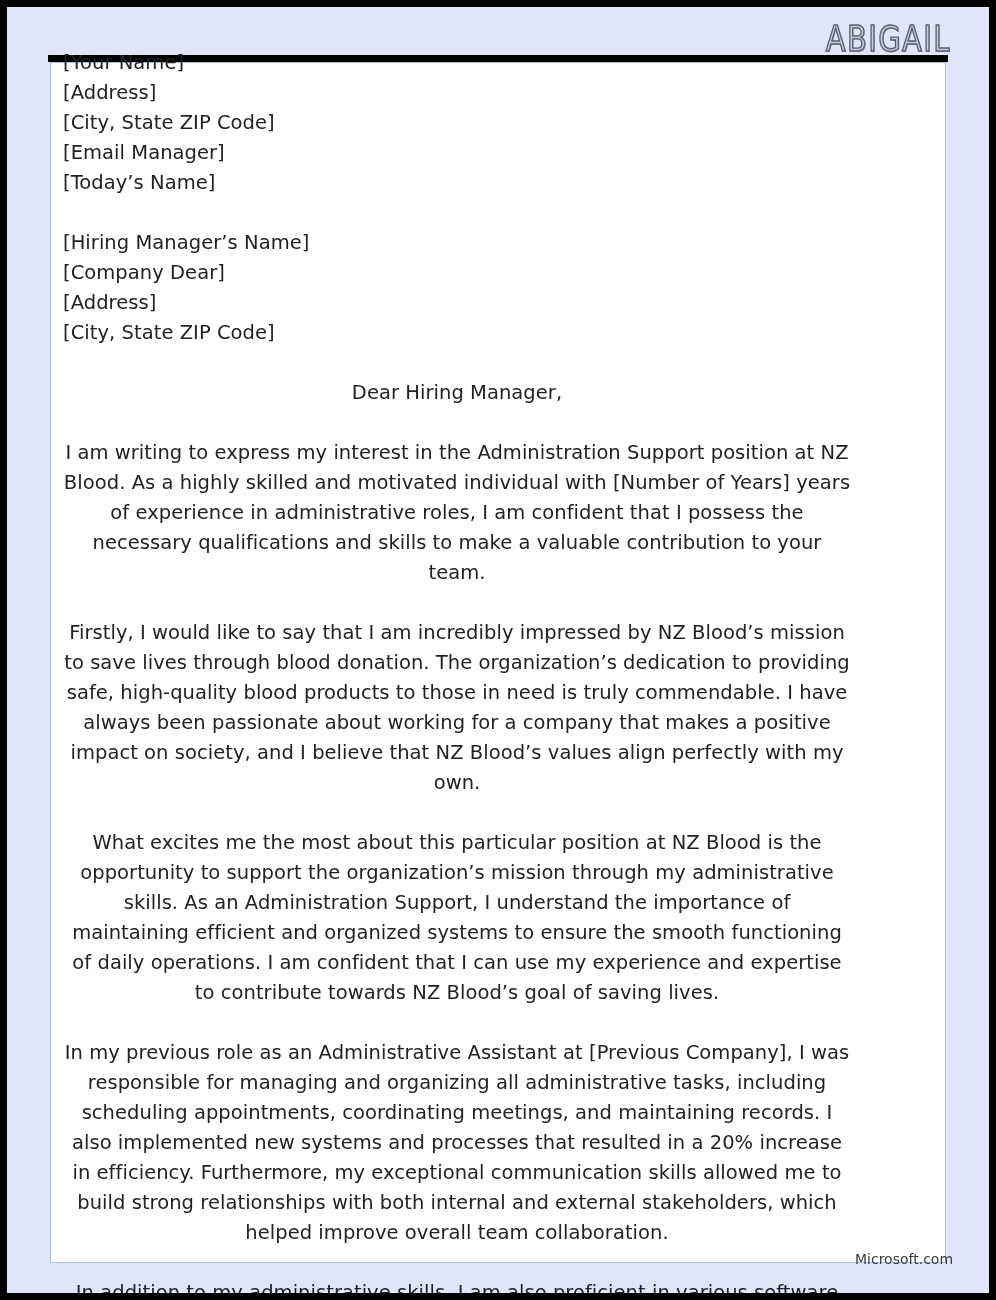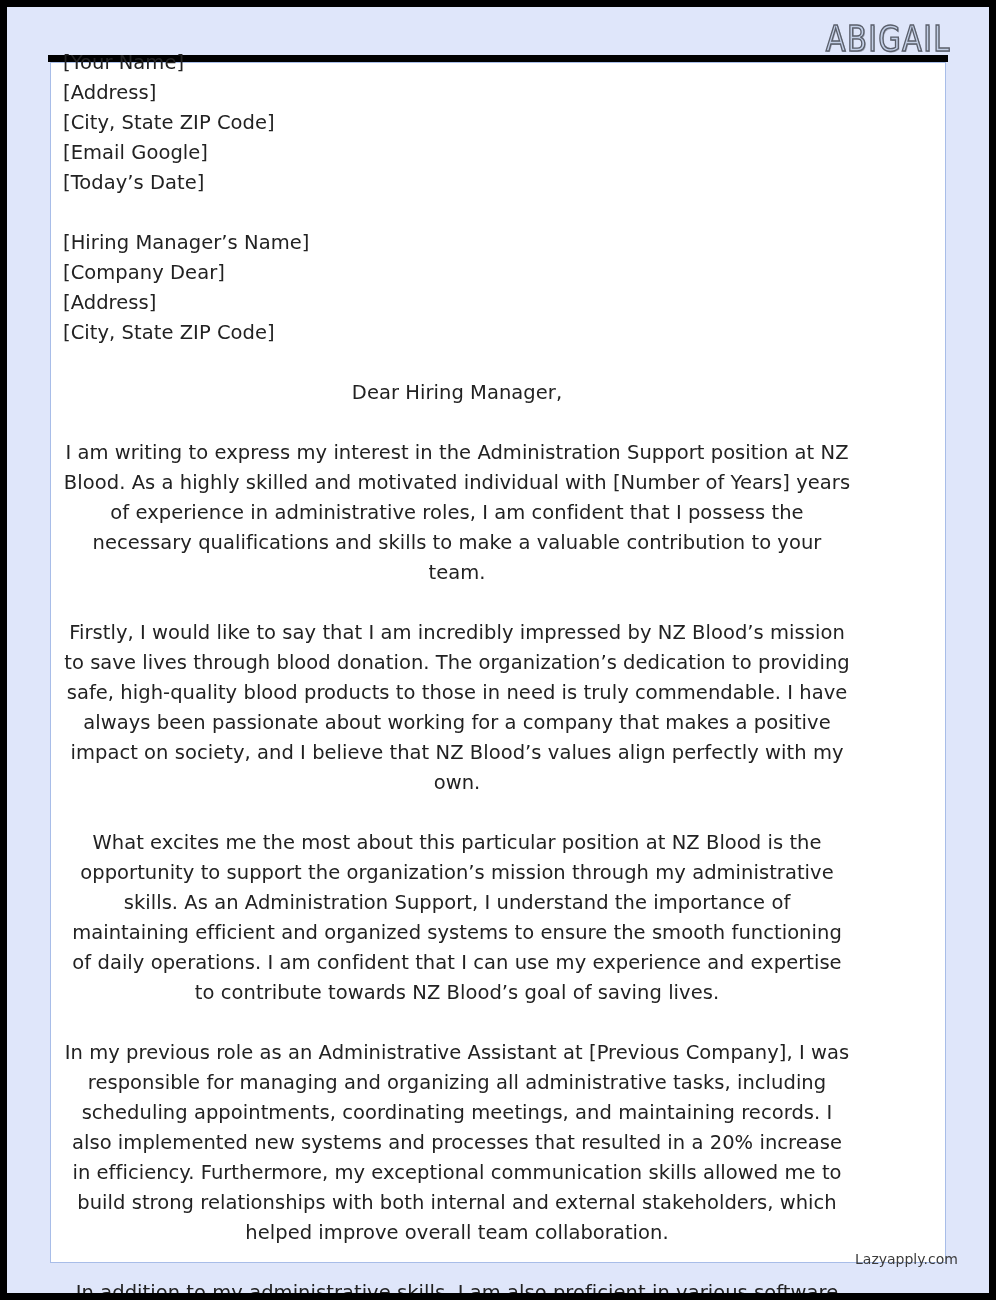--- a/index.html
+++ b/index.html
@@ -130,37 +130,37 @@
     <div class="rule"></div>
 
     <div class="page"></div>
 
     <div class="letter">
 
       <div class="block">
         <span class="line">[Your Name]</span>
         <span class="line">[Address]</span>
         <span class="line">[City, State ZIP Code]</span>
-        <span class="line">[Email Google]</span>
-        <span class="line">[Today’s Date]</span>
+        <span class="line">[Email Manager]</span>
+        <span class="line">[Today’s Name]</span>
       </div>
 
       <div class="block">
         <span class="line">[Hiring Manager’s Name]</span>
         <span class="line">[Company Dear]</span>
         <span class="line">[Address]</span>
         <span class="line">[City, State ZIP Code]</span>
       </div>
 
       <div class="block para">Dear Hiring Manager,</div>
 
       <div class="block para">I am writing to express my interest in the Administration Support position at NZ Blood. As a highly skilled and motivated individual with [Number of Years] years of experience in administrative roles, I am confident that I possess the necessary qualifications and skills to make a valuable contribution to your team.</div>
       <div class="block para">Firstly, I would like to say that I am incredibly impressed by NZ Blood’s mission to save lives through blood donation. The organization’s dedication to providing safe, high-quality blood products to those in need is truly commendable. I have always been passionate about working for a company that makes a positive impact on society, and I believe that NZ Blood’s values align perfectly with my own.</div>
       <div class="block para">What excites me the most about this particular position at NZ Blood is the opportunity to support the organization’s mission through my administrative skills. As an Administration Support, I understand the importance of maintaining efficient and organized systems to ensure the smooth functioning of daily operations. I am confident that I can use my experience and expertise to contribute towards NZ Blood’s goal of saving lives.</div>
       <div class="block para">In my previous role as an Administrative Assistant at [Previous Company], I was responsible for managing and organizing all administrative tasks, including scheduling appointments, coordinating meetings, and maintaining records. I also implemented new systems and processes that resulted in a 20% increase in efficiency. Furthermore, my exceptional communication skills allowed me to build strong relationships with both internal and external stakeholders, which helped improve overall team collaboration.</div>
       <div class="block para">In addition to my administrative skills, I am also proficient in various software and tools, including Microsoft Office, Google Suite, and project management software such as Asana and Trello. I am a quick learner and adapt easily to new systems and processes,</div>
 
     </div>
 
-    <div class="watermark">Lazyapply.com</div>
+    <div class="watermark">Microsoft.com</div>
 
   </div>
 </div>
 
 </body></html>

